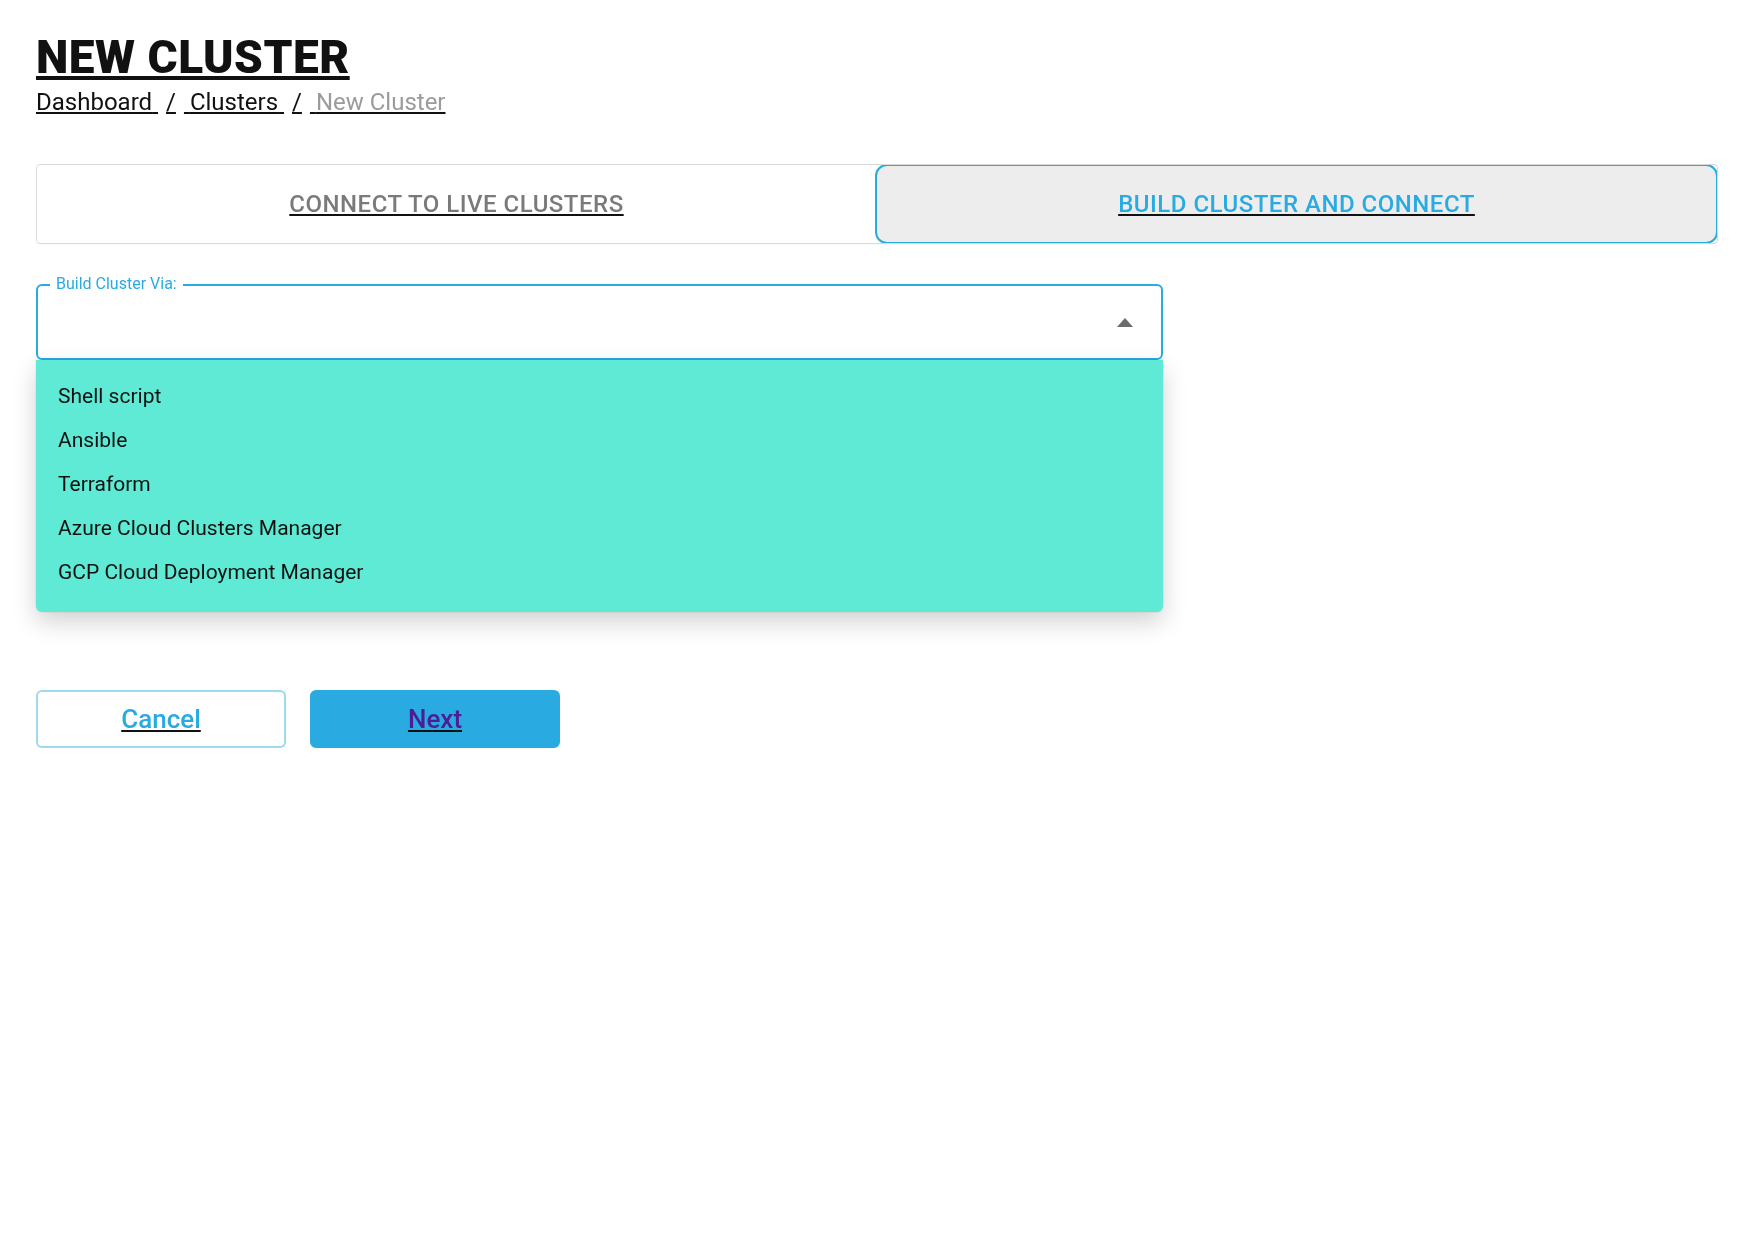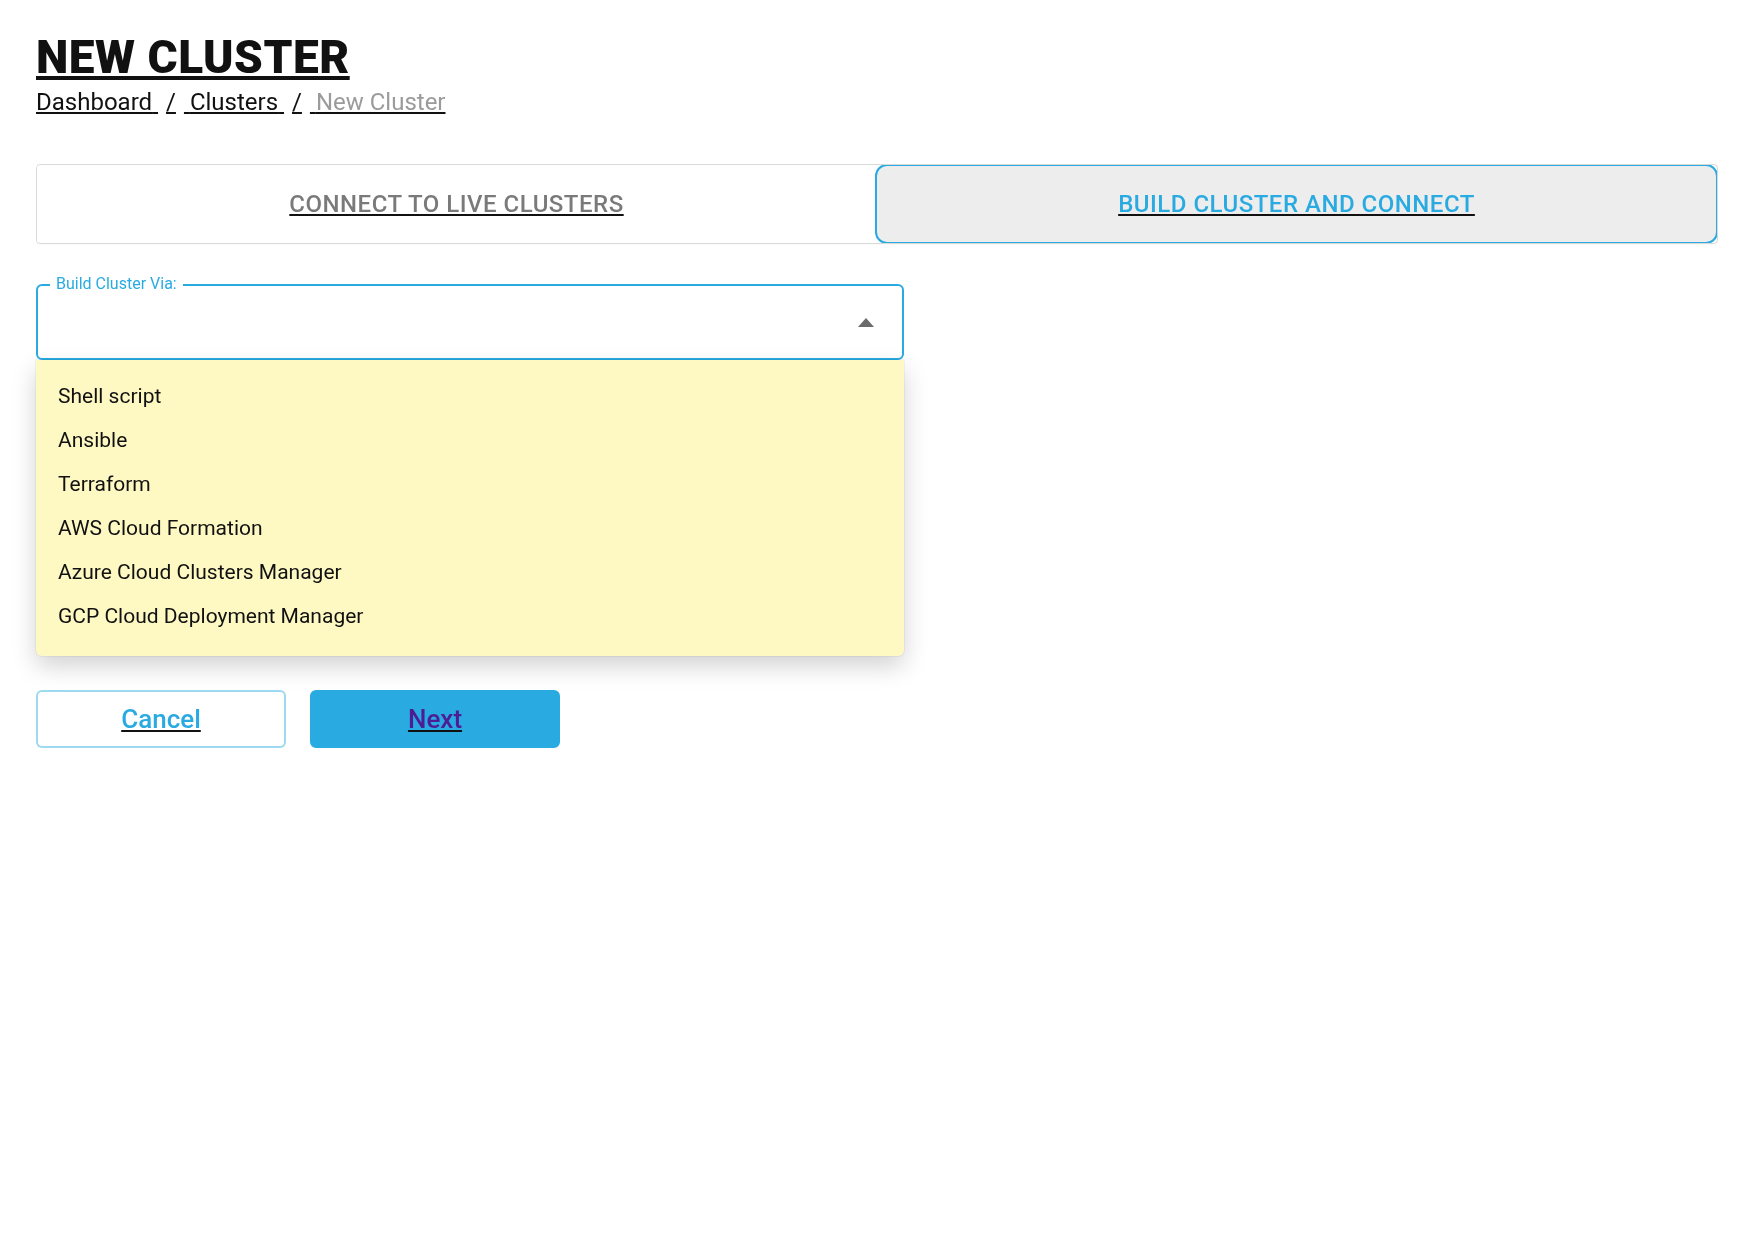--- a/index.html
+++ b/index.html
@@ -74,21 +74,21 @@
   .tab.active {
     color: var(--accent);
     background: var(--tab-active-bg);
     border: 2px solid var(--accent);
     border-radius: 12px;
     margin: -1px; 
   }
 
   .field-wrap {
     position: relative;
-    width: 868px;
+    width: 1127px;
   }
   .field-label {
     position: absolute;
     top: -10px;
     left: 14px;
     background: #fff;
     padding: 0 6px;
     font-size: 16px;
     color: var(--accent);
     z-index: 2;
@@ -110,21 +110,21 @@
     border-left: 8px solid transparent;
     border-right: 8px solid transparent;
     border-bottom: 9px solid #6b6b6b;
   }
 
   .dropdown {
     position: absolute;
     left: 0;
     top: 76px;
     width: 100%;
-    background: #fef9c3;
+    background: #5eead4;
     border-radius: 0 0 6px 6px;
     box-shadow: 0 10px 24px rgba(0,0,0,0.18), 0 0 0 1px rgba(0,0,0,0.04);
     padding: 14px 0 18px 0;
     z-index: 3;
   }
   .dropdown .option {
     padding: 10px 22px;
     font-size: 21px;
     color: #111;
     cursor: pointer;
@@ -181,21 +181,20 @@
     <span class="field-label">Build Cluster Via:</span>
     <div class="select-box">
       <span></span>
       <span class="caret-up"></span>
     </div>
 
     <div class="dropdown">
       <div class="option">Shell script</div>
       <div class="option">Ansible</div>
       <div class="option">Terraform</div>
-      <div class="option">AWS Cloud Formation</div>
       <div class="option">Azure Cloud Clusters Manager</div>
       <div class="option">GCP Cloud Deployment Manager</div>
     </div>
 
     <div class="actions">
       <div class="btn secondary">Cancel</div>
       <div class="btn primary">Next</div>
     </div>
   </div>
 </div>

